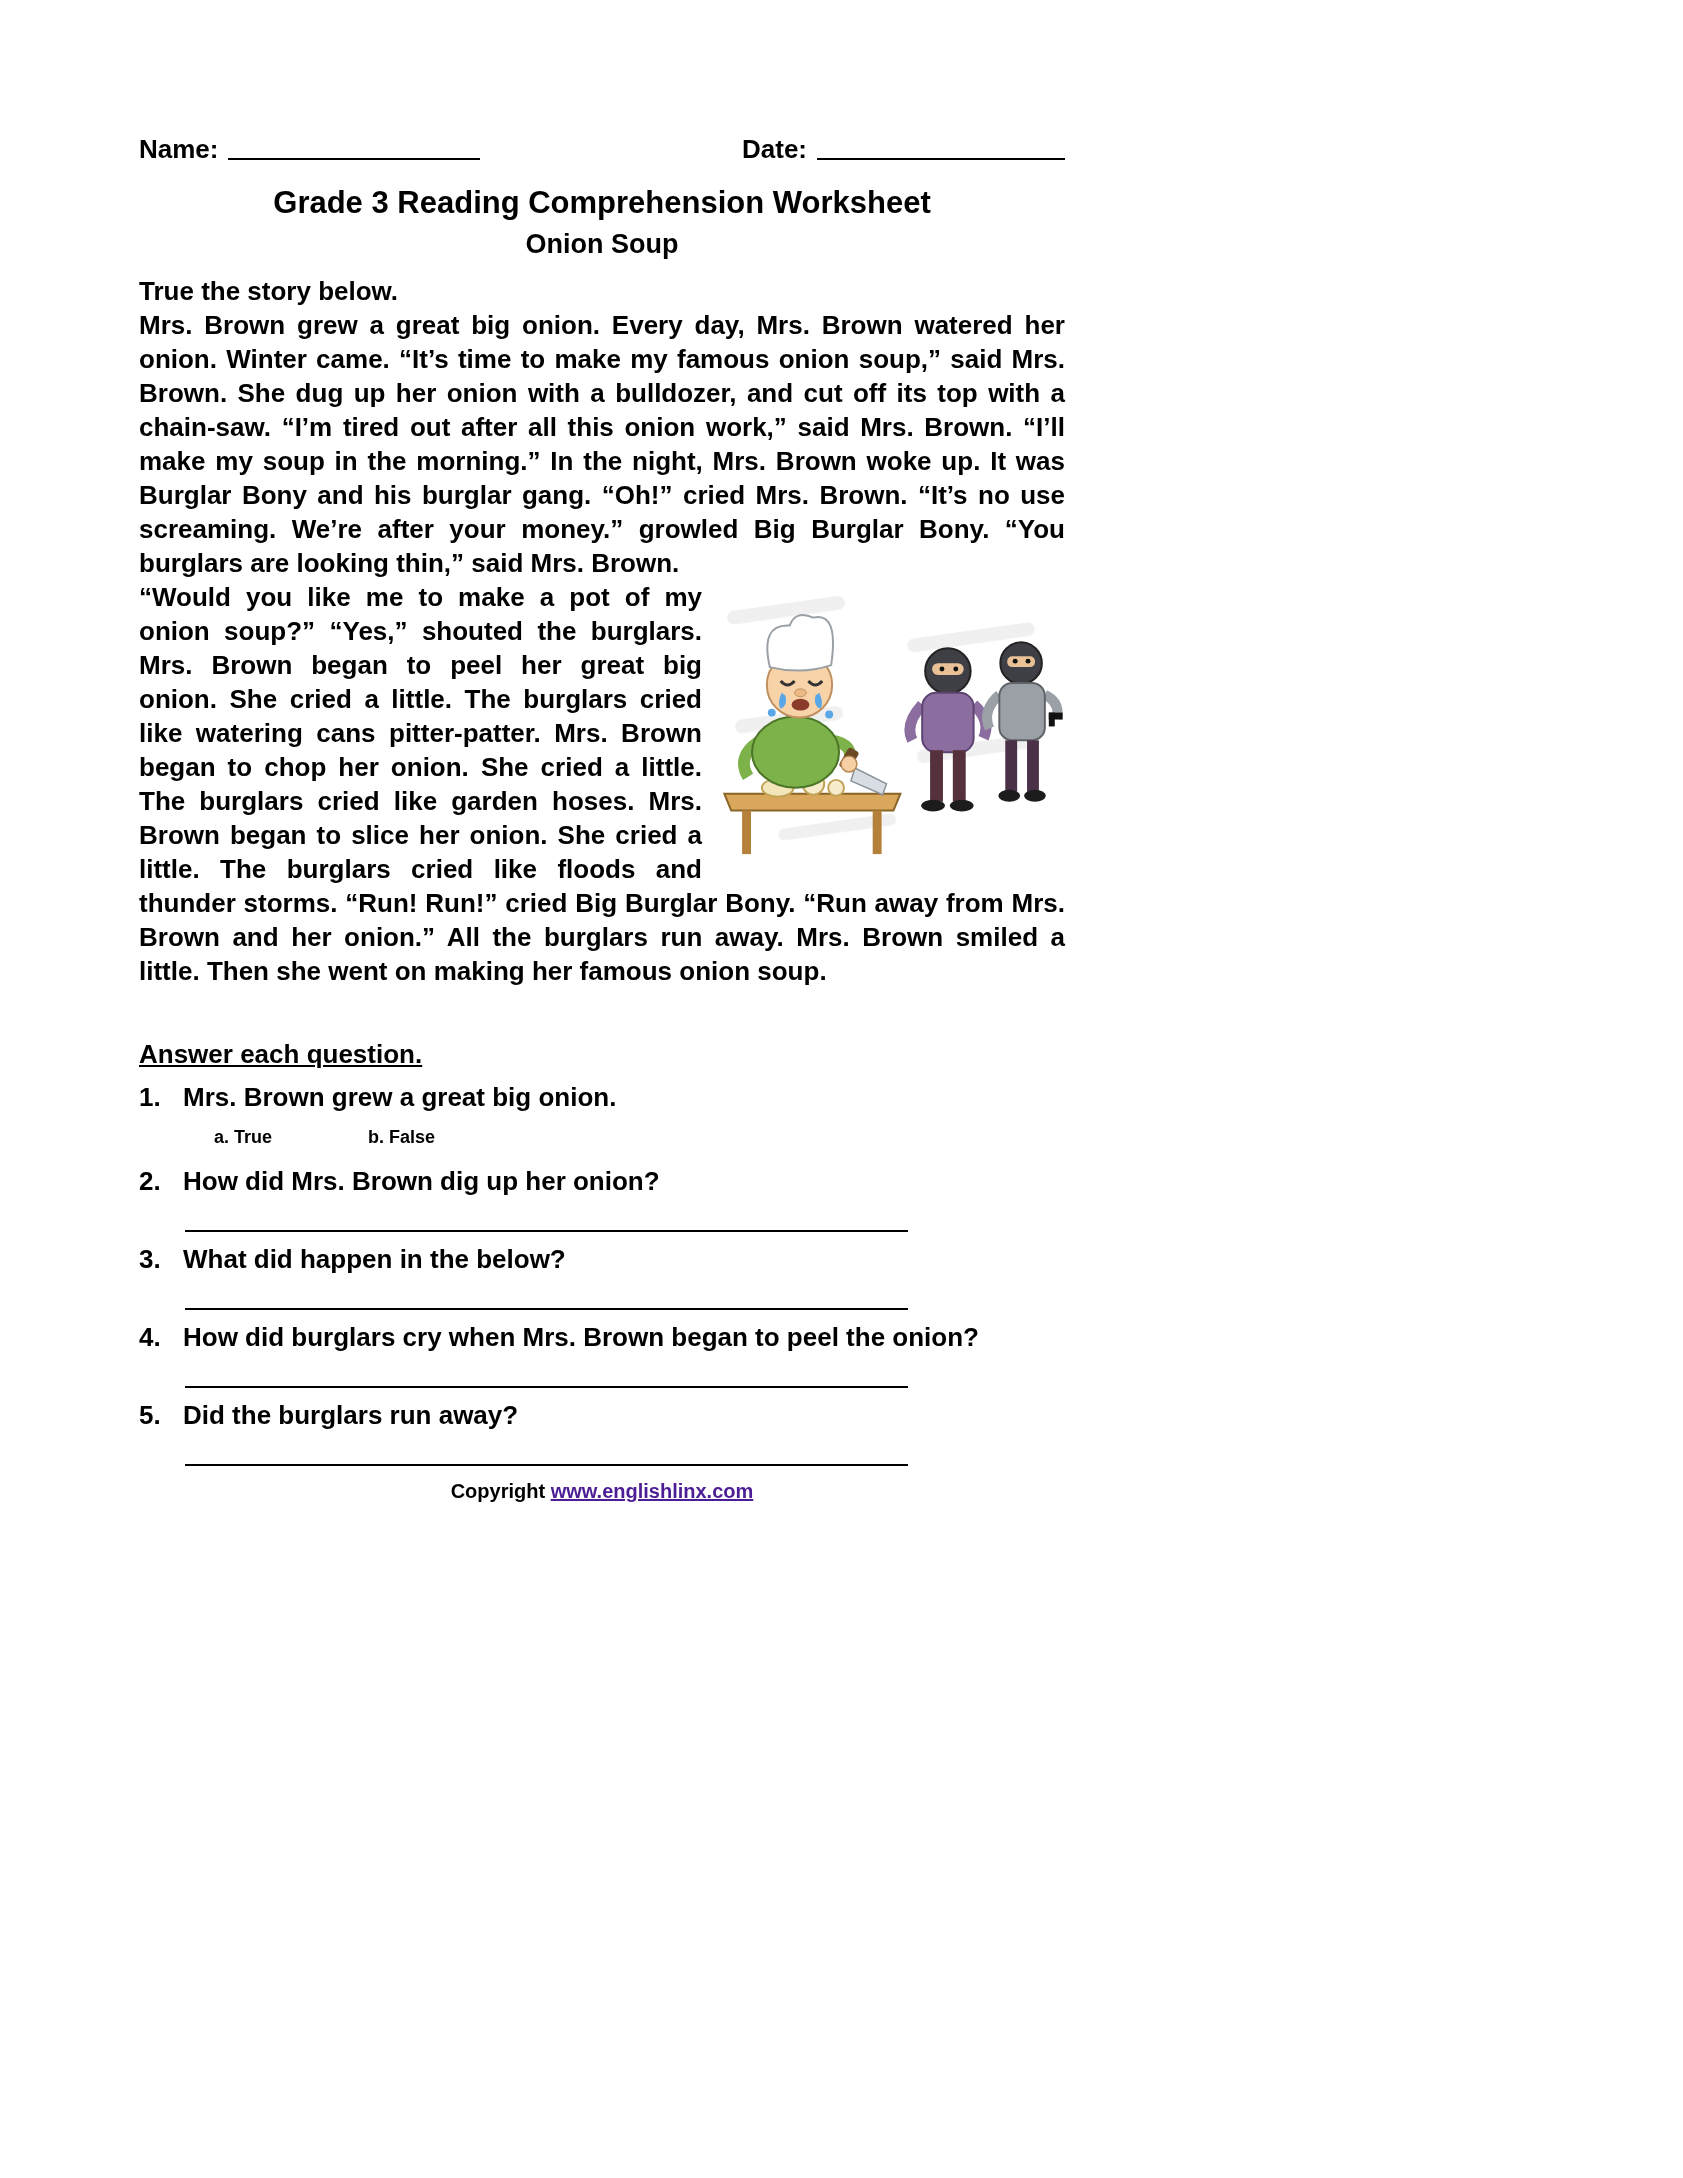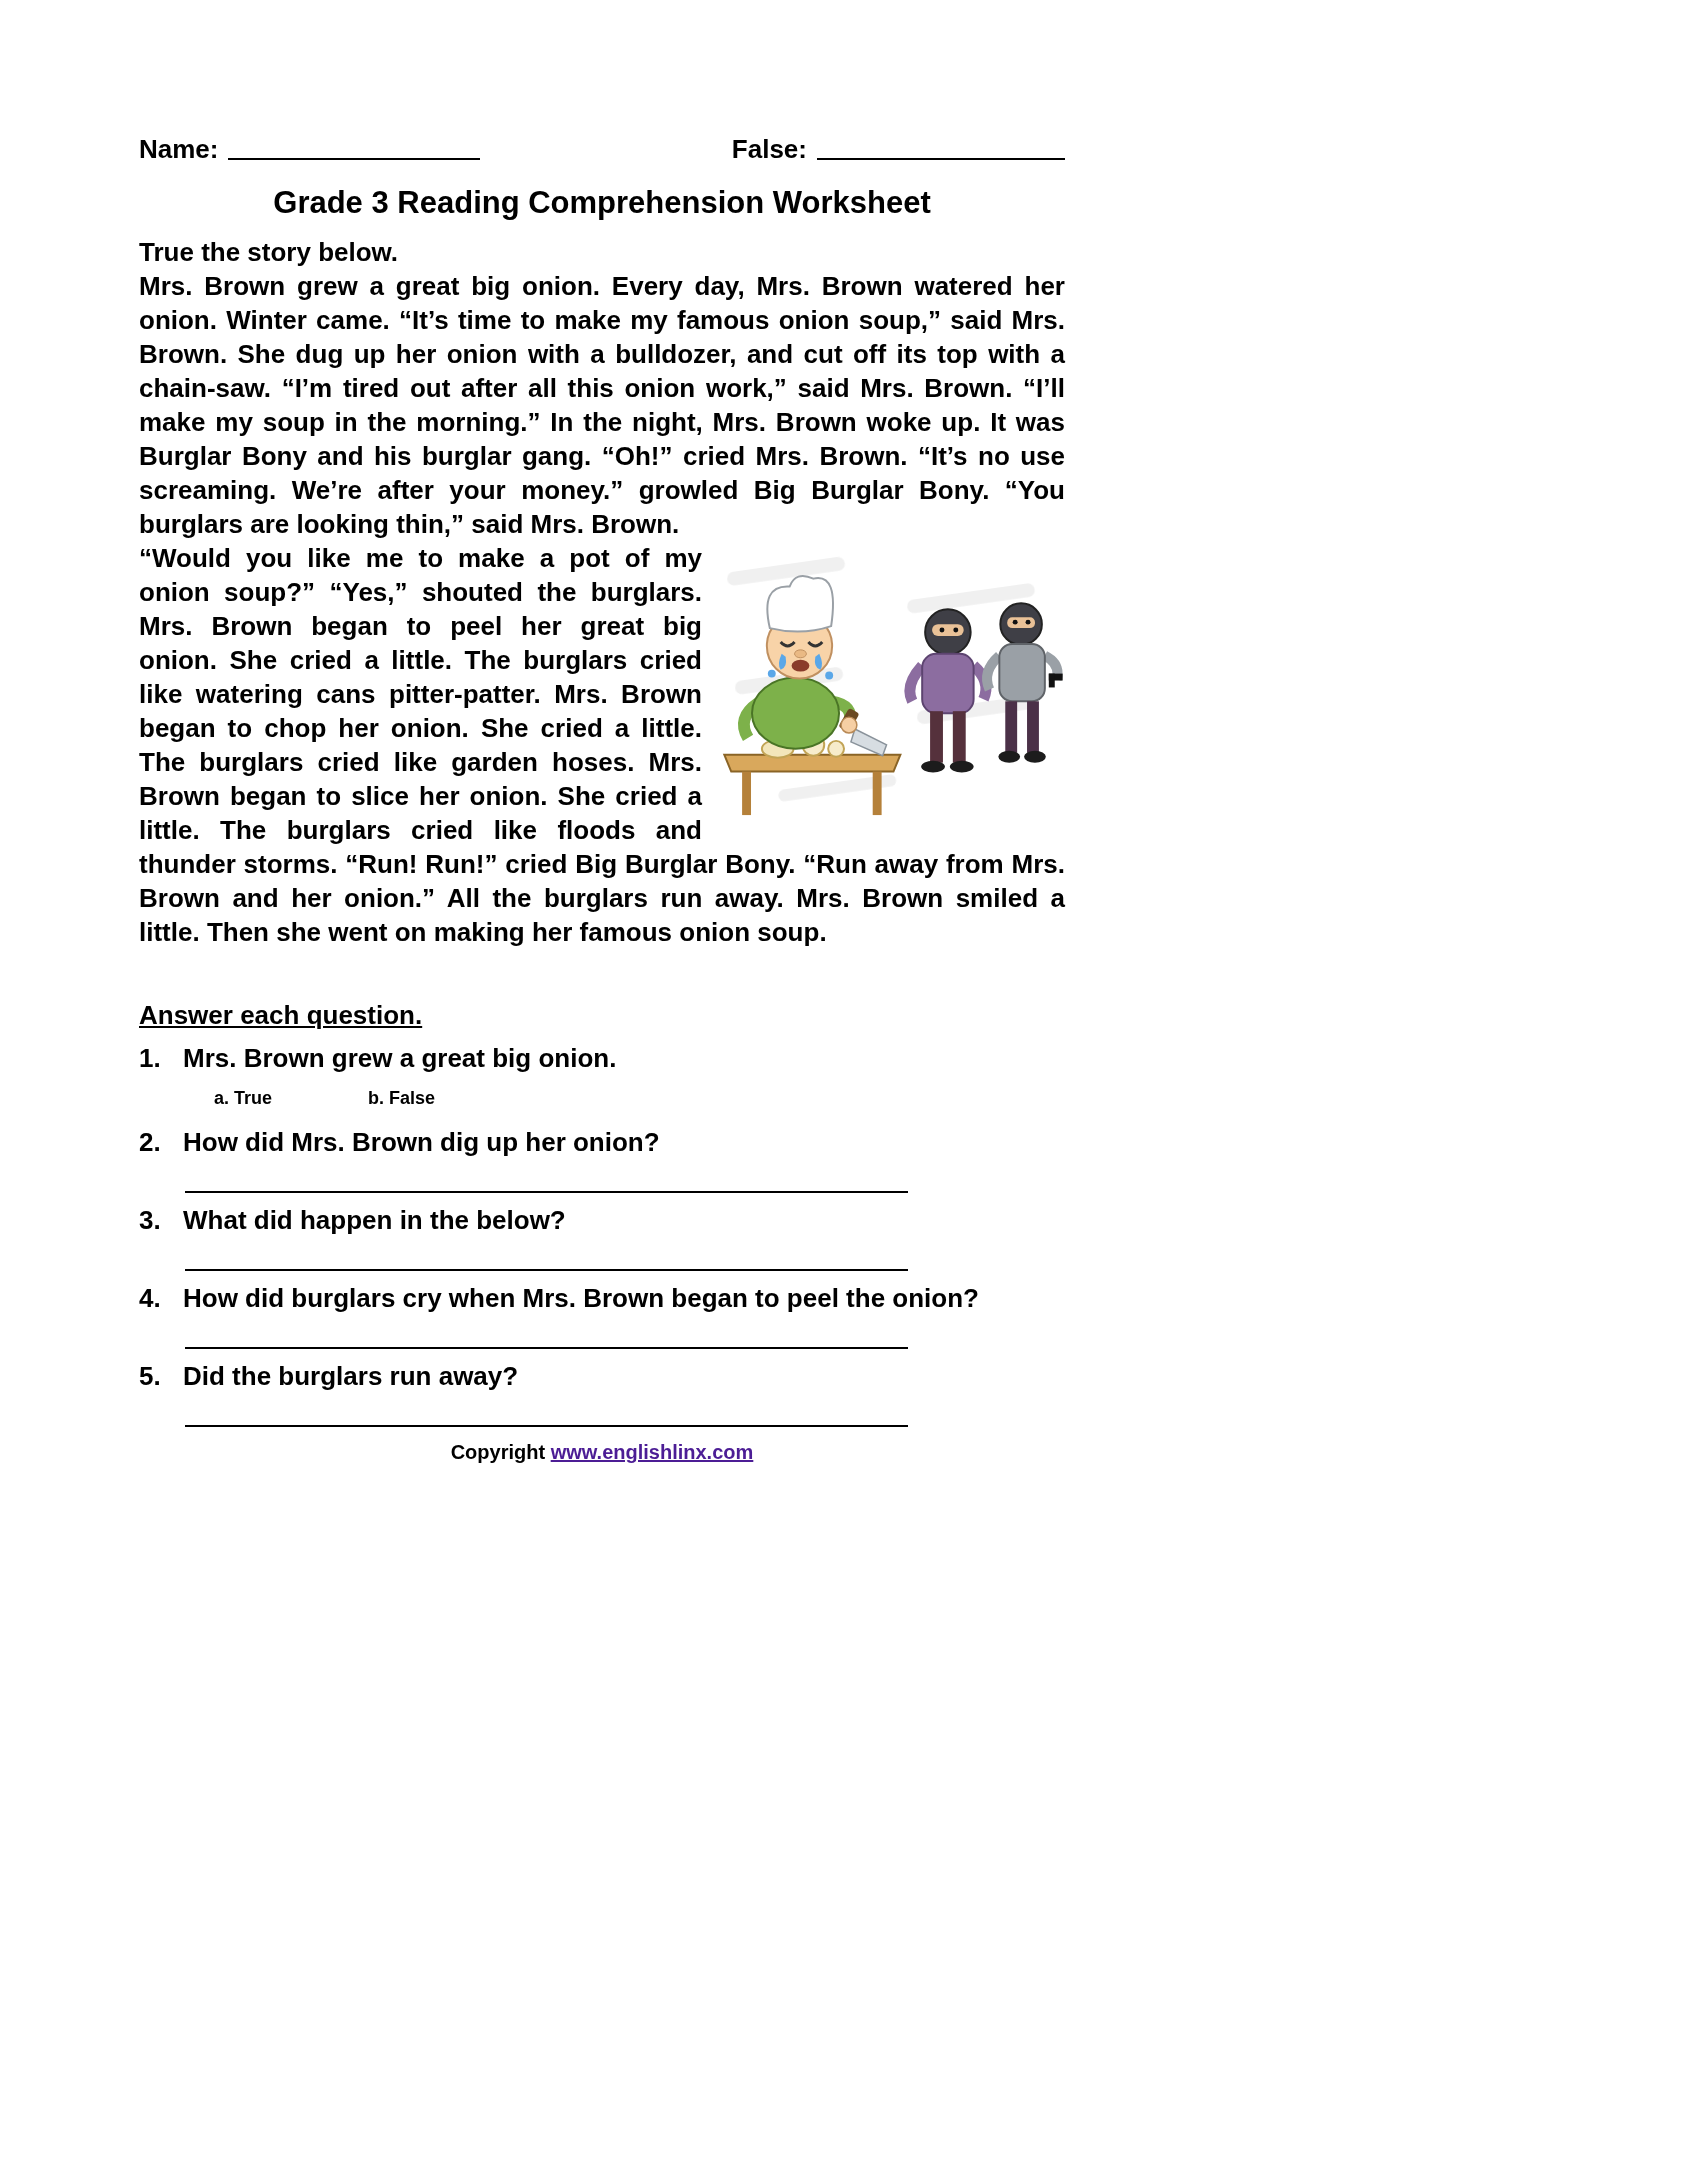--- a/index.html
+++ b/index.html
@@ -106,25 +106,26 @@
 <body>
 
 <div class="sheet">
   <div class="content">
 
     <div class="header-row">
       <div class="field">
         <span>Name:</span><span class="blank-line name-blank"></span>
       </div>
       <div class="field">
-        <span>False:</span><span class="blank-line date-blank"></span>
+        <span>Date:</span><span class="blank-line date-blank"></span>
       </div>
     </div>
 
     <div class="title">Grade 3 Reading Comprehension Worksheet</div>
+    <div class="subtitle">Onion Soup</div>
     <div class="read-instruction">True the story below.</div>
 
     <div class="story">Mrs. Brown grew a great big onion. Every day, Mrs. Brown watered her onion. Winter came. “It’s time to make my famous onion soup,” said Mrs. Brown. She dug up her onion with a bulldozer, and cut off its top with a chain-saw. “I’m tired out after all this onion work,” said Mrs. Brown. “I’ll make my soup in the morning.” In the night, Mrs. Brown woke up. It was Burglar Bony and his burglar gang. “Oh!” cried Mrs. Brown. “It’s no use screaming. We’re after your money.” growled Big Burglar Bony. “You burglars are looking thin,” said Mrs. Brown.</div>
 
     <div class="story story2">
       <span class="illustration-float">
         <svg viewBox="0 0 350 282" width="347" height="279" xmlns="http://www.w3.org/2000/svg">
 
           <g opacity="0.08" fill="#444">
             <rect x="8" y="30" width="120" height="14" rx="7" transform="rotate(-8 8 30)"></rect>

